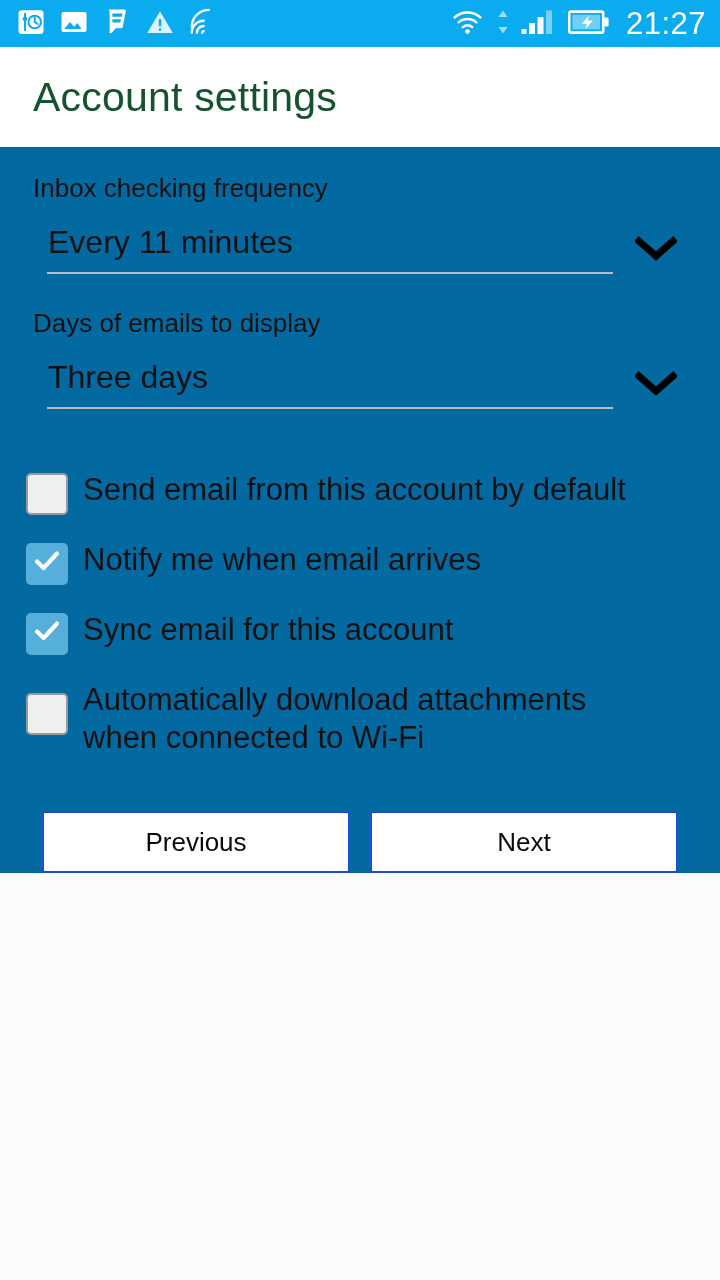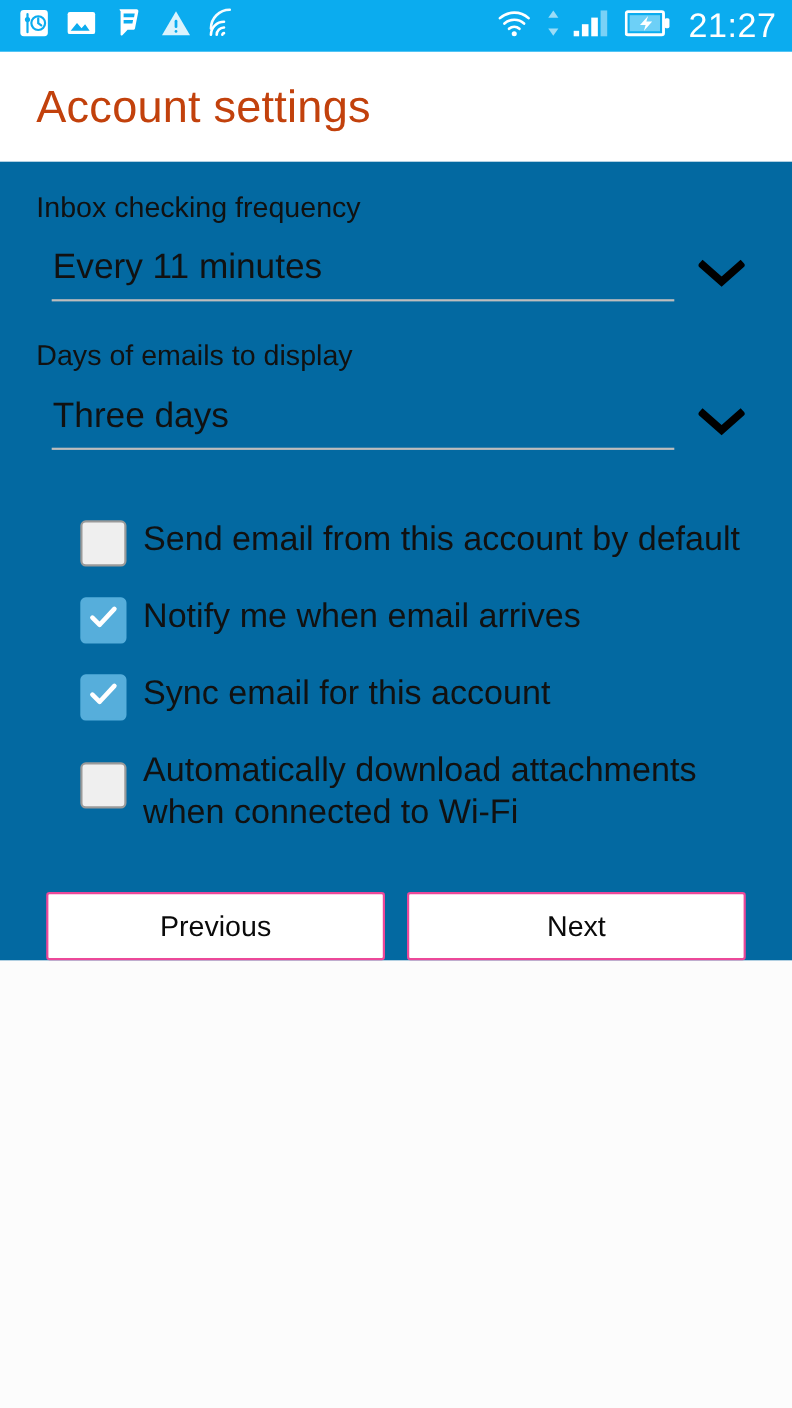--- a/index.html
+++ b/index.html
@@ -28,21 +28,21 @@
   }
 
   
   .titlebar{
     width:720px; height:100px;
     background:#FFFFFF;
     display:flex; align-items:center;
     padding-left:33px;
   }
   .title-text{
-    font-size:41px; color:#c2410c; font-weight:400;
+    font-size:41px; color:#14532d; font-weight:400;
     letter-spacing:0.2px; line-height:1;
   }
 
   
   .content{
     width:720px;
     background:#0369a1;
     padding-top:26px;
   }
 
@@ -68,21 +68,21 @@
   }
   .chevron{
     position:absolute; right:43px; top:10px;
     width:42px; height:26px;
   }
 
   
   .checklist{ margin-top:56px; }
   .check-row{
     display:flex; align-items:flex-start;
-    padding-left:73px;
+    padding-left:26px;
     margin-bottom:26px;
   }
   .check-row:last-child{ margin-bottom:0; }
   .cbox{
     width:42px; height:42px; border-radius:5px;
     flex:0 0 42px;
     position:relative;
     margin-top:2px;
   }
   .cbox.off{ background:#EFEFEF; border:2px solid #9A9A9A; }
@@ -100,21 +100,21 @@
 
   
   .btn-row{
     margin-top:54px;
     padding-left:42px;
     display:flex; gap:20px;
   }
   .btn{
     width:308px; height:62px;
     background:#FFFFFF;
-    border:2px solid #ec4899;
+    border:2px solid #1d4ed8;
     border-radius:3px;
     display:flex; align-items:center; justify-content:center;
     font-size:26px; color:#0A0A0A;
     font-family:"Liberation Sans", sans-serif;
     cursor:pointer;
   }
 </style>
 </head>
 <body>
 

